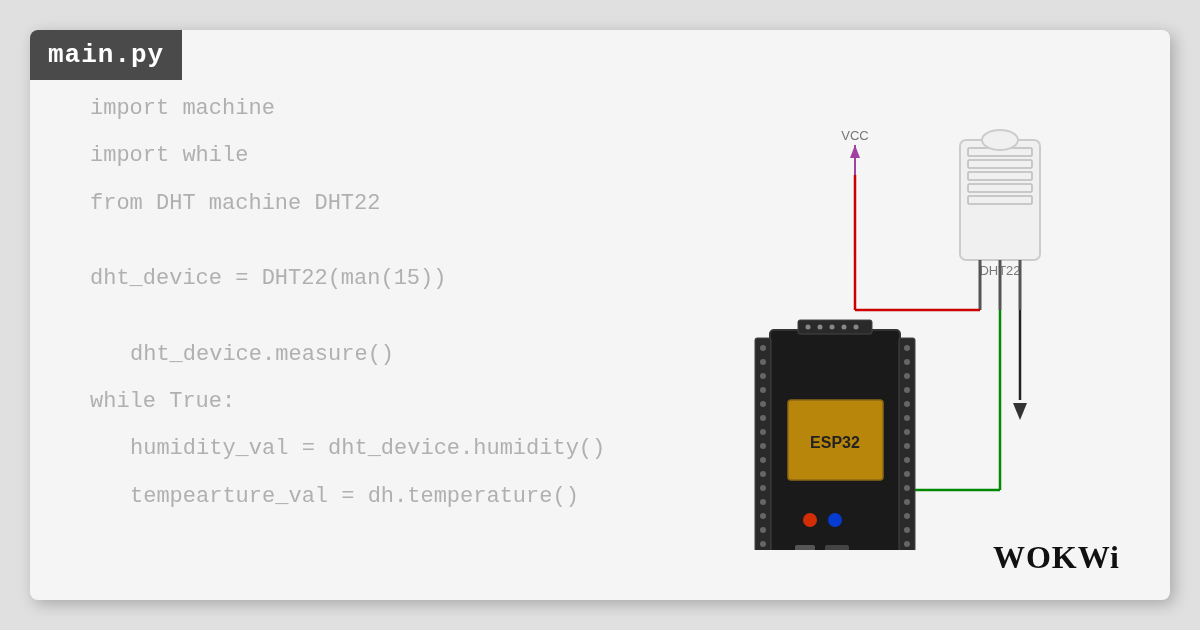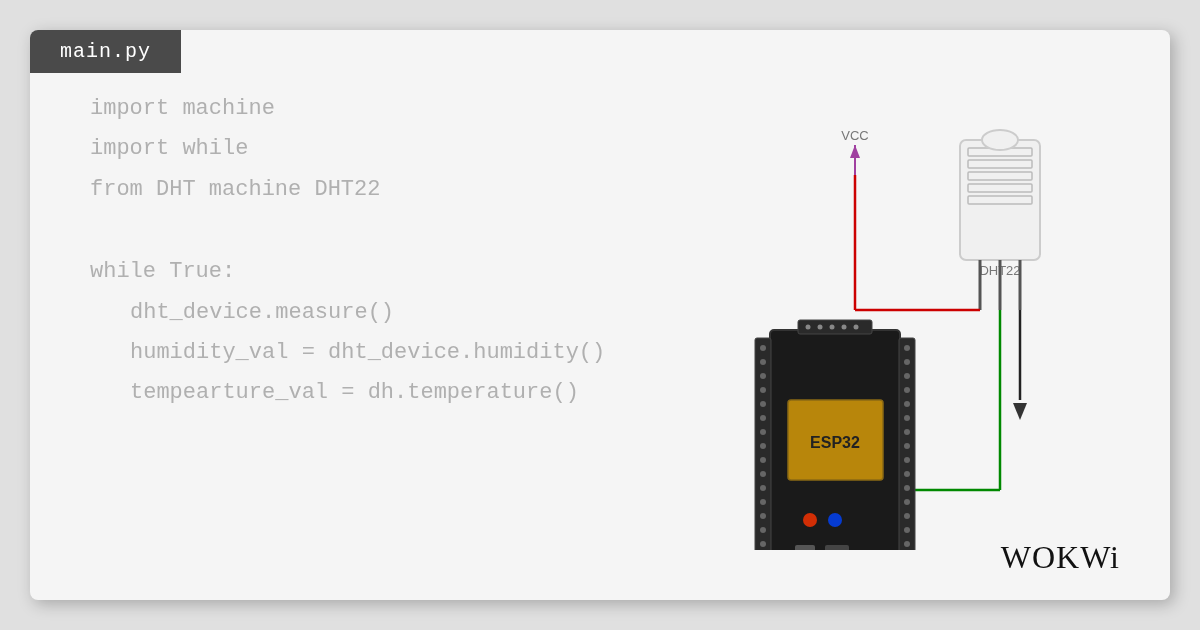--- a/index.html
+++ b/index.html
@@ -24,36 +24,36 @@
       overflow: hidden;
     }
 
     
     .title-bar {
       position: absolute;
       top: 0;
       left: 0;
       background: #4a4a4a;
       color: #fff;
-      padding: 10px 30px;
-      font-size: 20px;
-      font-weight: normal;
+      padding: 10px 18px;
+      font-size: 26px;
+      font-weight: bold;
       font-family: 'Courier New', Courier, monospace;
       letter-spacing: 1px;
       z-index: 10;
     }
 
     
     .code-area {
       position: absolute;
       top: 60px;
       left: 60px;
       display: flex;
       flex-direction: column;
-      gap: 3px;
+      gap: 10px;
     }
 
     .code-line {
       font-size: 22px;
       color: #b0b0b0;
       line-height: 1.7;
       white-space: nowrap;
     }
 
     .code-line.blank {
@@ -104,23 +104,24 @@
 
   <div class="title-bar">
     <span>main.py</span>
   </div>
 
   <div class="code-area">
     <div class="code-line">import machine</div>
     <div class="code-line">import while</div>
     <div class="code-line">from DHT machine DHT22</div>
     <div class="code-line blank"></div>
+    <div class="code-line">dht_device = DHT22(ma​​​​​n(15))</div>
     <div class="code-line blank"></div>
+    <div class="code-line indented">dht_device.measure()</div>
     <div class="code-line">while True:</div>
-    <div class="code-line indented">dht_device.measure()</div>
     <div class="code-line indented">humidity_val = dht_device.humidity()</div>
     <div class="code-line indented">tempearture_val = dh​​​​.temperature()</div>
   </div>
 
   <div class="circuit-area">
     <svg class="circuit-svg" viewBox="0 0 440 440" xmlns="http://www.w3.org/2000/svg">
 
       <text x="185" y="30" font-family="Arial, sans-serif" font-size="13" fill="#777" text-anchor="middle">VCC</text>
 
       <line x1="185" y1="35" x2="185" y2="65" stroke="#a040a0" stroke-width="2"></line>
@@ -212,17 +213,17 @@
 
       <rect x="145" y="452" width="40" height="18" rx="2" fill="#888"></rect>
 
       <circle cx="115" cy="458" r="8" fill="#eee" opacity="0.9"></circle>
       <circle cx="215" cy="458" r="8" fill="#eee" opacity="0.9"></circle>
 
     </svg>
   </div>
 
   <div class="wokwi-logo">
-    <span style="font-family: Georgia, serif; font-size:32px; letter-spacing:1px; color:#111; font-weight:normal;">
+    <span style="font-family: Georgia, serif; font-size:32px; letter-spacing:1px; color:#111; font-weight:bold;">
       WOKWi
     </span>
   </div>
 </div>
 
 </body></html>

